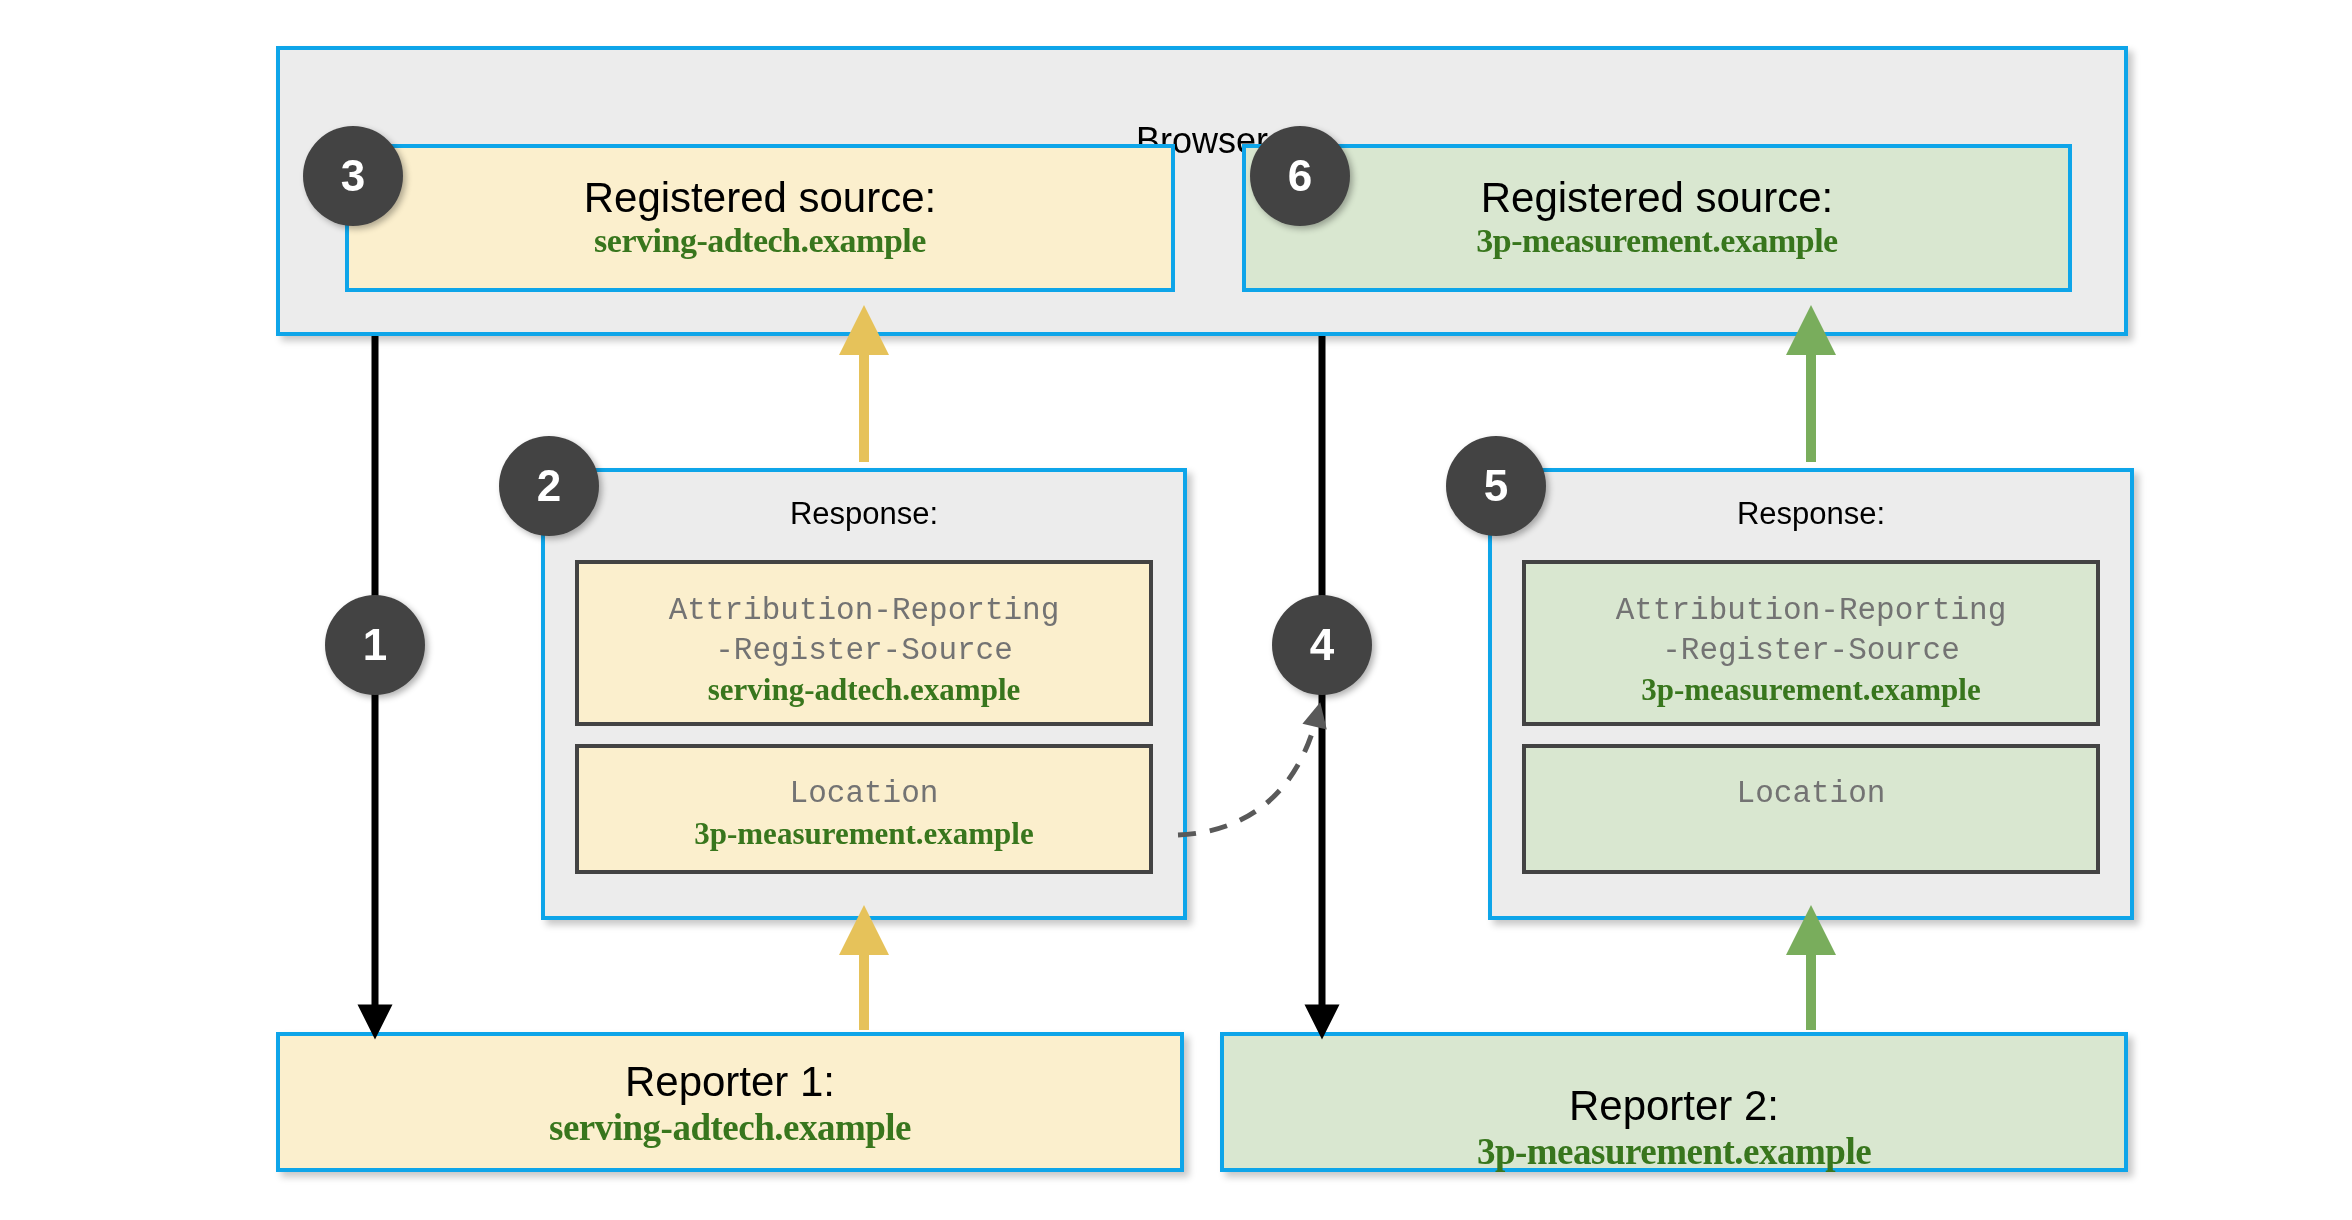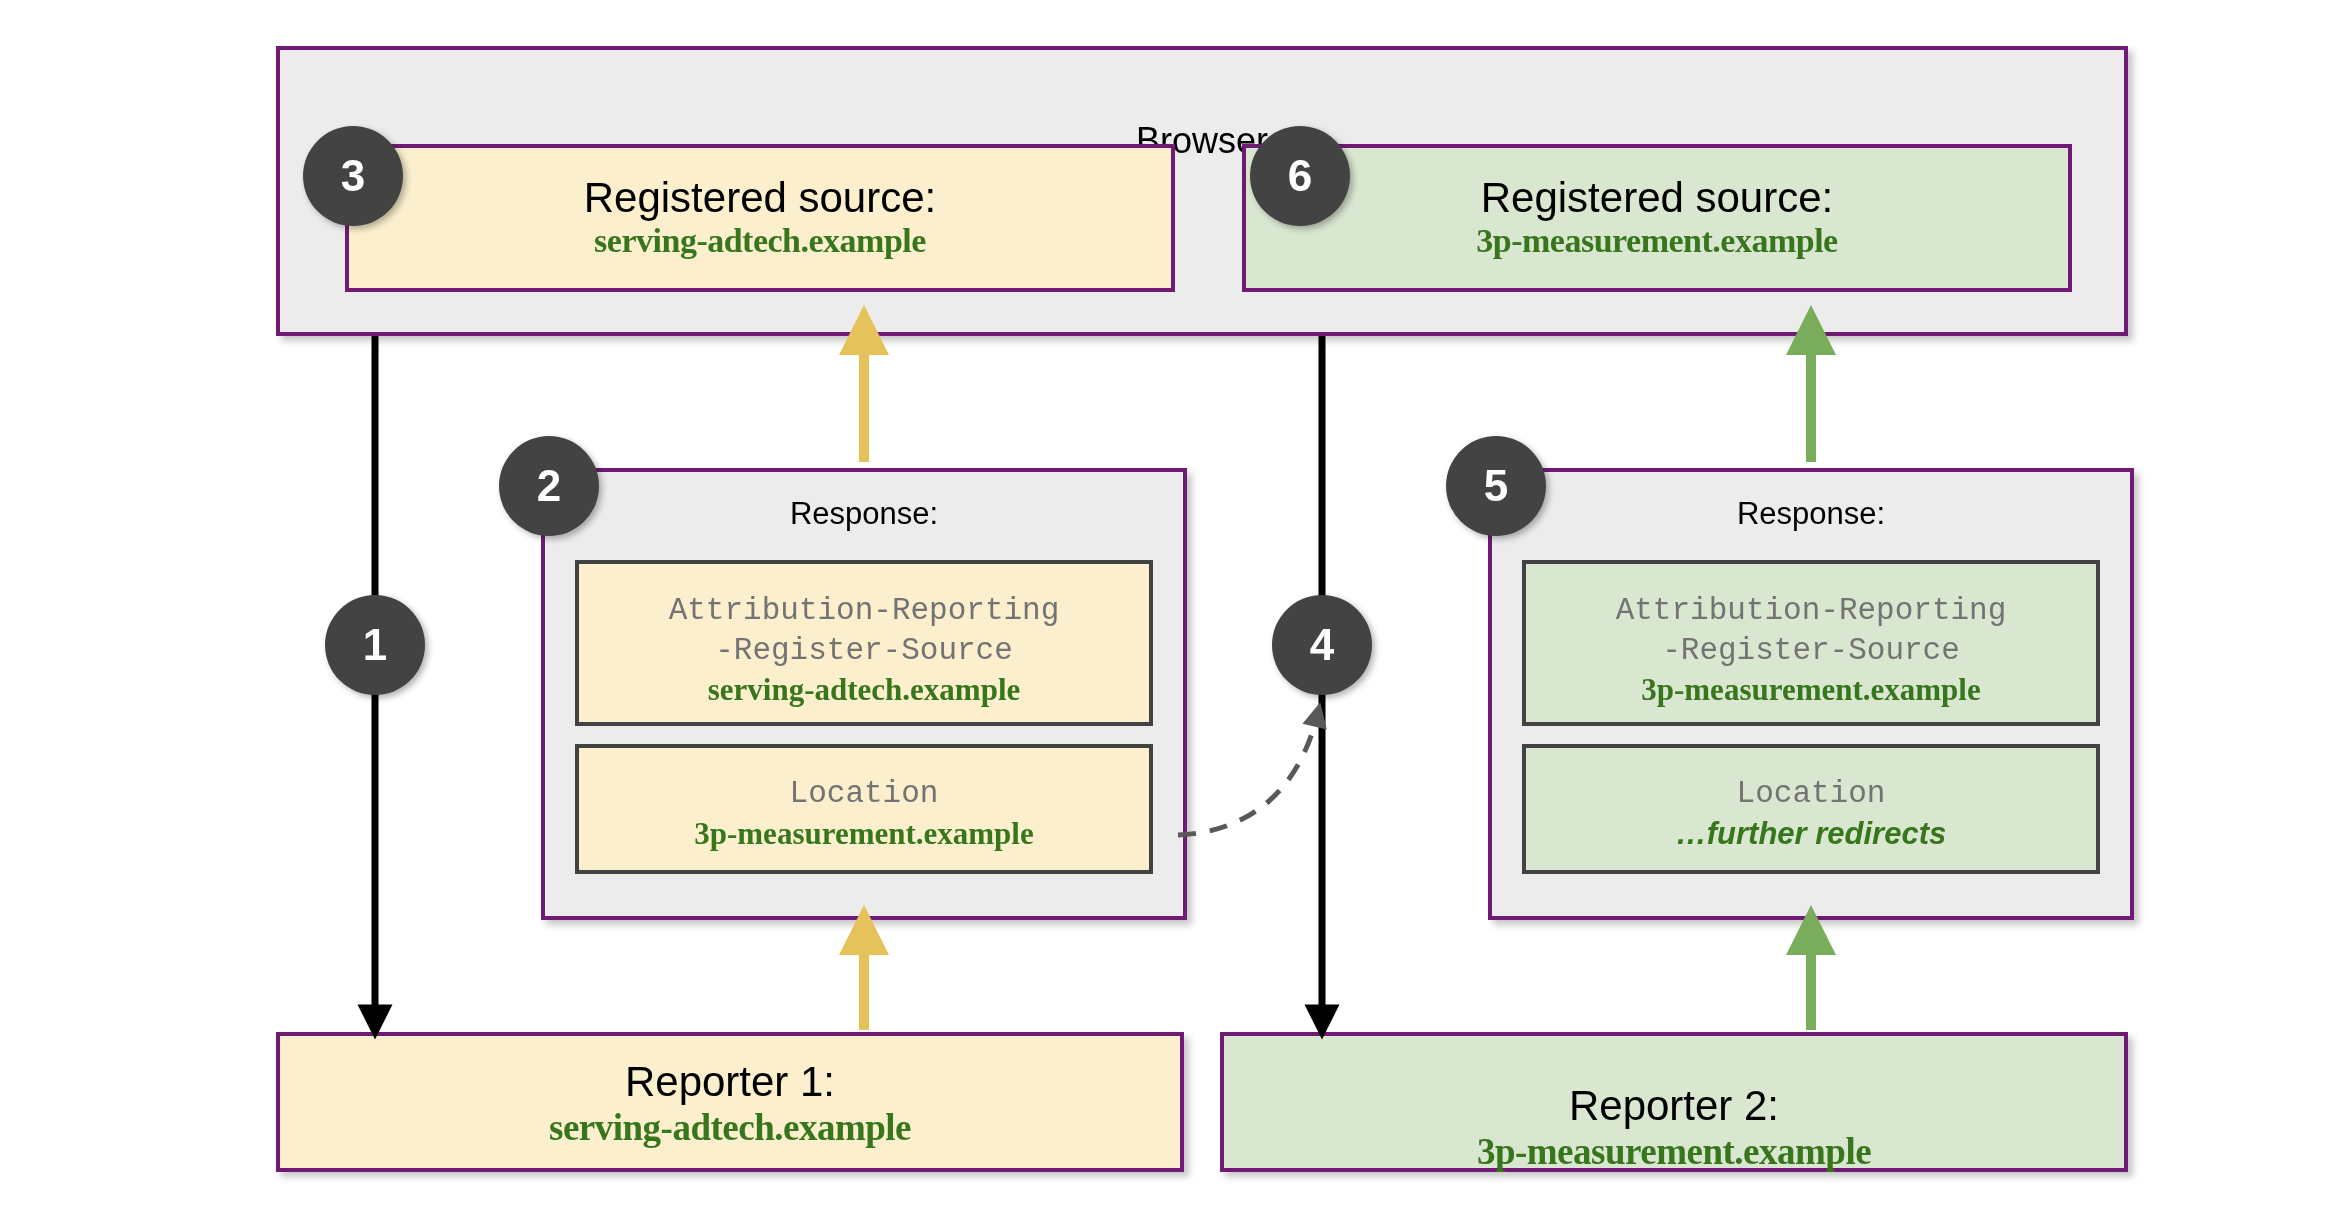--- a/index.html
+++ b/index.html
@@ -13,21 +13,21 @@
     height: 1220px;
     background: #ffffff;
     font-family: "Liberation Sans", sans-serif;
     overflow: hidden;
   }
 
   
   .box {
     position: absolute;
     box-sizing: border-box;
-    border: 4px solid #701a75;
+    border: 4px solid #0ea5e9;
     box-shadow: 5px 5px 7px rgba(0,0,0,0.22);
   }
   .box.nosh { box-shadow: none; }
   .box.gray   { background: #ececec; }
   .box.yellow { background: #fbefcd; }
   .box.green  { background: #d9e7d0; }
 
   .inner-box {
     position: absolute;
     box-sizing: border-box;
@@ -160,21 +160,20 @@
       <div class="hdr-block" style="top:27px;">
         <span class="hl">Attribution-Reporting</span>
         <span class="hl">-Register-Source</span>
         <span class="hv domain">3p-measurement.example</span>
       </div>
     </div>
 
     <div class="inner-box green" style="left:30px; top:272px; width:578px; height:130px;">
       <div class="hdr-block" style="top:26px;">
         <span class="hl">Location</span>
-        <span class="hv ital">…further redirects</span>
       </div>
     </div>
   </div>
 
   <div class="box yellow" style="left:276px; top:1032px; width:908px; height:140px;">
     <div class="card-label" style="top:22px;">
       <span class="line1 sans">Reporter 1:</span>
       <span class="line2 domain" style="font-size:37px;">serving-adtech.example</span>
     </div>
   </div>

